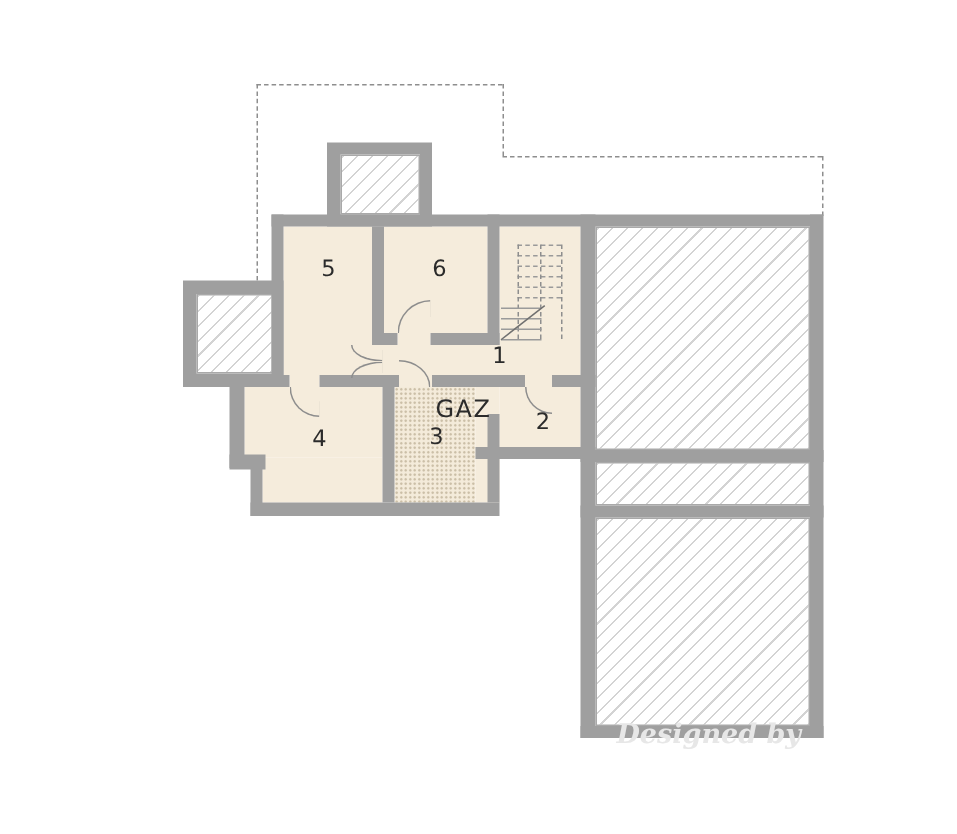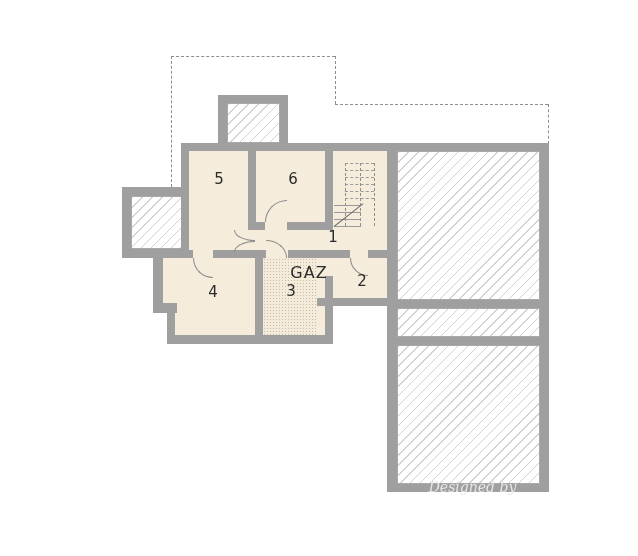--- a/index.html
+++ b/index.html
@@ -17,22 +17,22 @@
   .dash-v{position:absolute;border-left:1px dashed #8e8e8e;width:0;}
   .tread-d{position:absolute;border-top:1px dashed #9a9a9a;height:0;}
   .tread-s{position:absolute;border-top:1px solid #9a9a9a;height:0;}
   .diag{position:absolute;border-top:1px solid #707070;height:0;transform-origin:left center;}
   .arc{position:absolute;border:1px solid #8d8d8d;box-sizing:border-box;background:transparent;}
   .arc-bl{border-right:none;border-top:none;border-radius:0 0 0 100%;}
   .arc-tl{border-right:none;border-bottom:none;border-radius:100% 0 0 0;}
   .arc-tr{border-left:none;border-bottom:none;border-radius:0 100% 0 0;}
   .lbl{position:absolute;font-size:15px;color:#2b2b2b;text-align:center;line-height:18px;}
   .lbl-gaz{font-size:16px;letter-spacing:1px;}
-  .wm1{position:absolute;font-family:"DejaVu Serif",serif;font-style:italic;font-size:14px;
-       color:#e7e7e7;text-align:center;}
+  .wm1{position:absolute;font-family:"DejaVu Serif",serif;font-style:italic;font-size:18px;
+       color:#e7e7e7;text-align:center;font-weight:bold;}
   .wm2{position:absolute;font-family:"Liberation Serif",serif;font-weight:bold;font-size:12px;
        letter-spacing:3px;color:#edeae3;text-align:center;}
 </style>
 </head>
 <body>
 
 <div id="plan">
 
   <div class="dash-h" style="left:171px;top:56px;width:164px;"></div>
   <div class="dash-v" style="left:335px;top:56px;height:48px;"></div>

